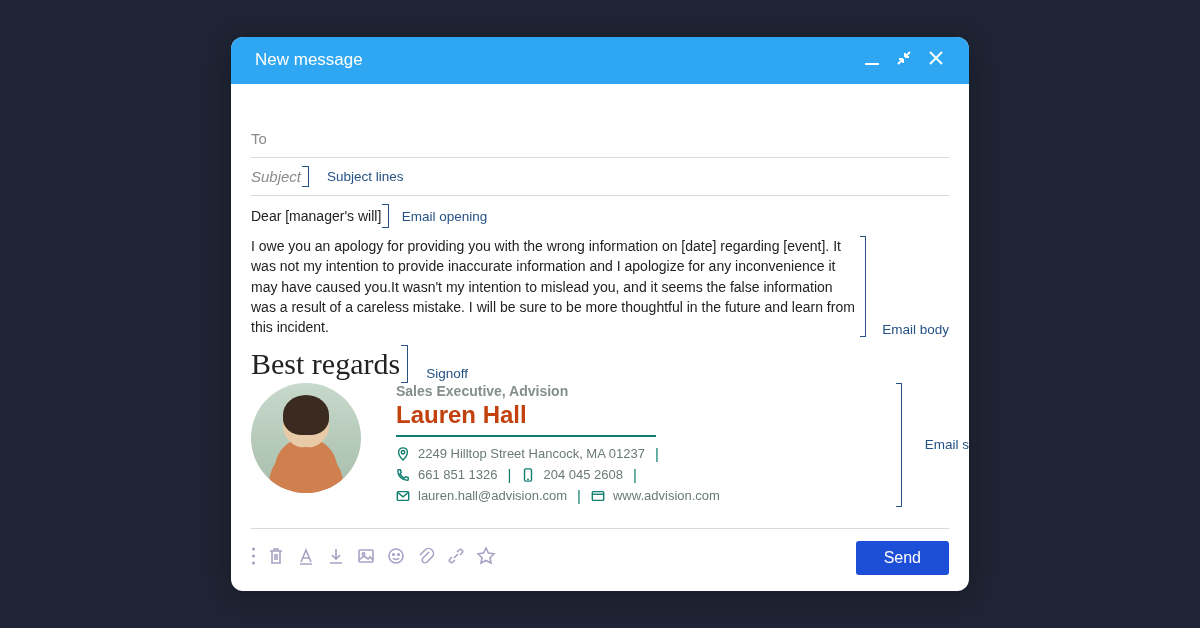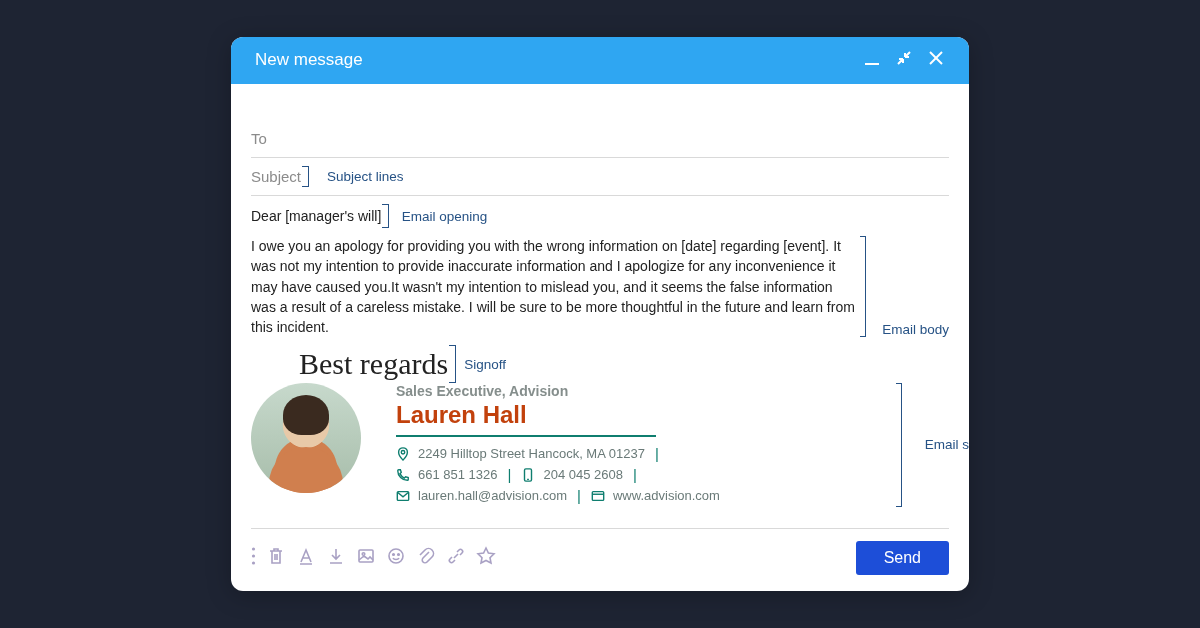--- a/index.html
+++ b/index.html
@@ -38,20 +38,21 @@
     color: #8b8b8b;
     display: flex;
     align-items: center;
     gap: 10px;
     position: relative;
   }
   .field-row .placeholder { color: #8b8b8b; margin-top: 36px; }
   .bracket {
     display: inline-block;
     position: relative;
+    font-style: italic;
   }
   .bracket::after {
     content: "";
     position: absolute;
     right: -8px;
     top: -2px;
     bottom: -2px;
     width: 6px;
     border-right: 1.5px solid #265285;
     border-top: 1.5px solid #265285;
@@ -84,21 +85,21 @@
   .body-wrap .annot { white-space: nowrap; }
   .right-bracket {
     display:inline-block;
     border-right:1.5px solid #265285;
     border-top:1.5px solid #265285;
     border-bottom:1.5px solid #265285;
     width:6px;
     align-self: stretch;
     margin-left:4px;
   }
-  .signoff-row { display:flex; align-items:center; gap:0; margin-top:6px;margin-left:48px; }
+  .signoff-row { display:flex; align-items:flex-end; gap:10px; margin-top:6px; }
   .signoff {
     font-family: "Brush Script MT", "Segoe Script", cursive;
     font-size: 30px;
     color: #222;
   }
   .signature-block {
     display:flex;
     gap:35px;
     margin-top:2px;
     position:relative;

